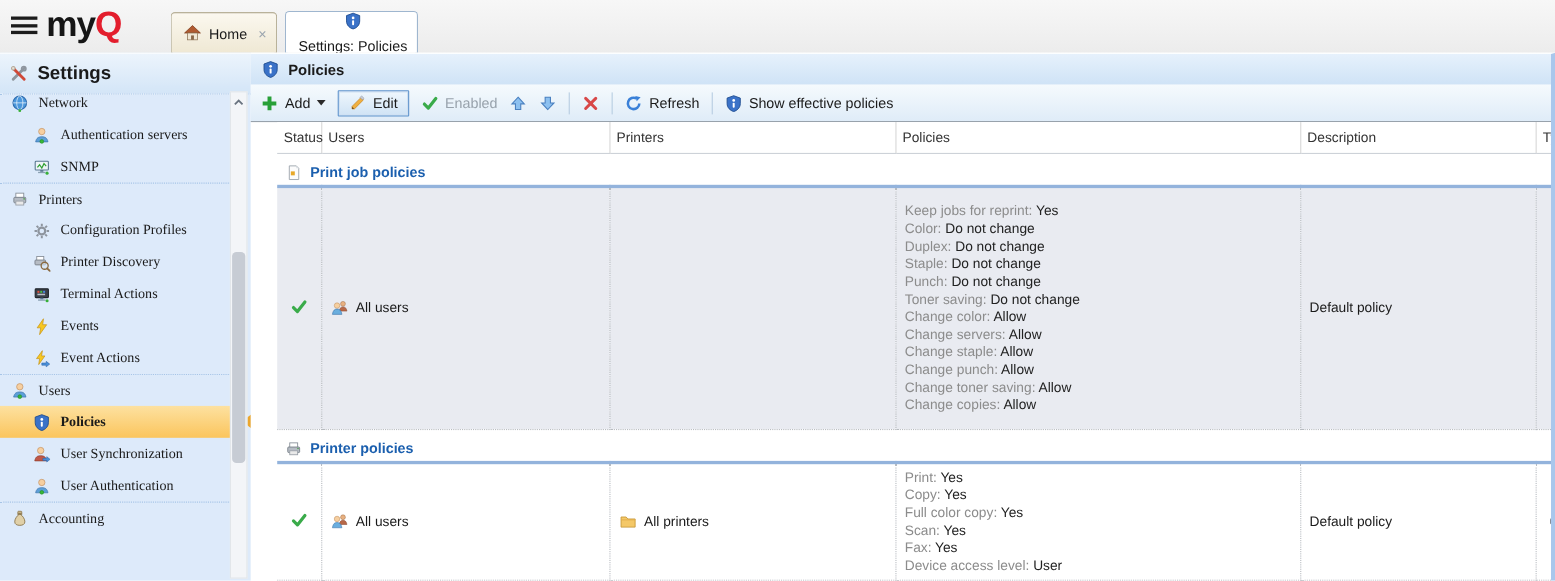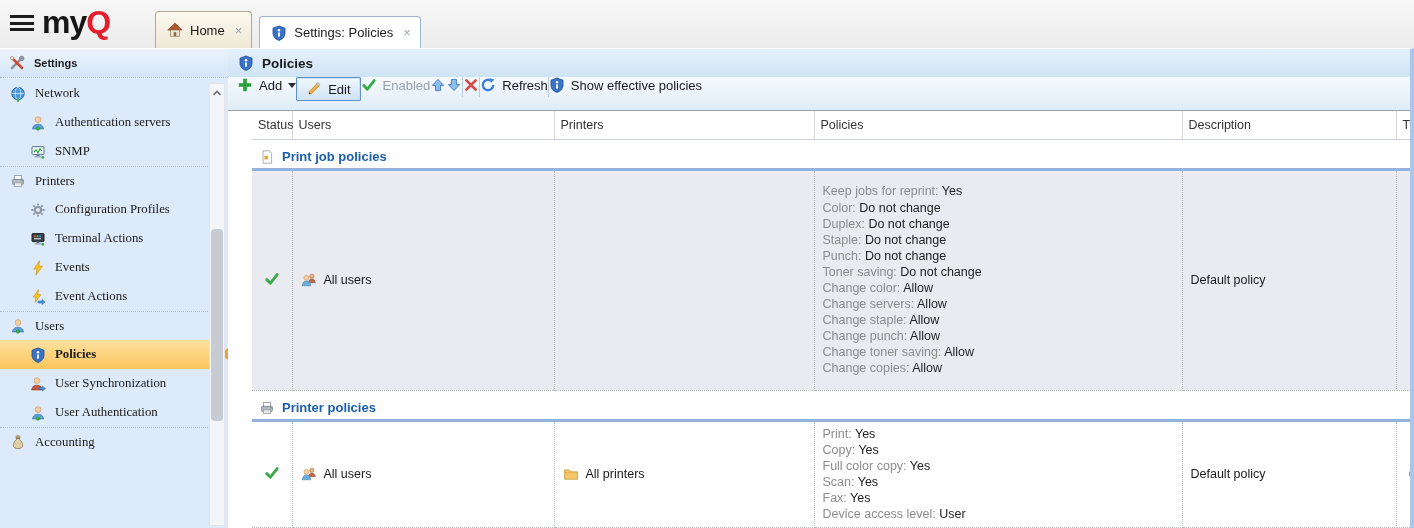--- a/index.html
+++ b/index.html
@@ -12,30 +12,30 @@
   .hamburger { position:absolute; left:10px; top:15px; width:24px; height:18px; cursor:pointer; }
   .hamburger i { display:block; height:3.2px; background:#1c1c1c; margin-bottom:3.4px; }
   .logo { position:absolute; left:42px; top:4px; font-size:32px; font-weight:bold; letter-spacing:-1px; }
   .logo .lg-black { color:#161616; }
   .logo .lg-red { color:#e31e2d; }
 
   .tabs { position:absolute; left:155px; bottom:0; display:flex; gap:7px; align-items:flex-end; }
   .tab { height:37px; display:flex; align-items:center; gap:7px; padding:0 9px 0 11px;
          border:1px solid #b3ab91; border-bottom:none; border-radius:4px 4px 0 0;
          background:linear-gradient(#fbf8ef,#efe8d4); font-size:13px; cursor:pointer; }
-  .tab.active { border-color:#9fb6cf; background:#fff; height:32px; }
+  .tab.active { border-color:#9fb6cf; background:#fff; height:38px;flex-direction:column; }
   .tab .close { color:#9aa4ae; font-size:13px; margin-left:3px; }
   .icon16 { width:16px; height:16px; flex:0 0 16px; }
   .icon14 { width:14px; height:14px; flex:0 0 14px; }
 
   
   .sidebar { position:absolute; left:0; top:48px; width:228px; height:480px;
              background:#ddeafa; border-top:1px solid #fff; }
-  .sidebar-header { height:29px; display:flex; align-items:center; gap:9px; padding-left:9px;
-                    background:linear-gradient(#ecf4fc,#d3e5f7); font-weight:bold; font-size:11px;
+  .sidebar-header { height:37px; display:flex; align-items:center; gap:9px; padding-left:9px;
+                    background:linear-gradient(#ecf4fc,#d3e5f7); font-weight:bold; font-size:17px;
                     border-bottom:1px dotted #a6c4e6; }
   .nav { position:absolute; left:0; top:30px; width:212px;font-family:Liberation Serif, serif; }
   .nav-item { height:29px; display:flex; align-items:center; gap:9px; padding-left:10px;
               font-size:12.8px; cursor:pointer; position:relative; }
   .nav-item.child { padding-left:30px; }
   .nav-item.sep { border-top:1px dotted #a6c4e6; }
   .nav-item.selected { background:linear-gradient(#fde1a0,#fbc55d); font-weight:bold; }
   .nav-item.selected::after { content:""; position:absolute; right:-16px; top:8px;
               border-top:6px solid transparent; border-bottom:6px solid transparent;
               border-right:8px solid #eba62d; }
@@ -45,21 +45,21 @@
   .side-scroll .arrow { position:absolute; top:1px; left:0; width:14px; height:15px; display:flex;
                  align-items:center; justify-content:center; cursor:pointer; }
   .side-scroll .thumb { position:absolute; left:1px; right:1px; top:145px; height:192px;
                  background:#c7ccd4; border-radius:4px; cursor:grab; }
 
   
   .main { position:absolute; left:228px; top:48px; width:1186px; height:480px; background:#fff;
           border-top:1px solid #fff; border-right:4px solid #a9c7ec; }
   .main-header { height:28px; display:flex; align-items:center; gap:8px; padding-left:10px;
                  background:linear-gradient(#e6f1fc,#cfe3f6); font-weight:bold; font-size:13.5px; }
-  .toolbar { height:34px; display:flex; align-items:flex-start; padding-left:9px;
+  .toolbar { height:34px; display:flex; align-items:center; gap:11px; padding-left:9px;
              background:linear-gradient(#f5fafd,#dfecf8); font-size:13px;
              border-bottom:1px solid #98a2ac; }
   .tb-btn { display:flex; align-items:center; gap:6px; cursor:pointer; white-space:nowrap; }
   .tb-btn.edit { border:1px solid #5f93cc; border-radius:1px; padding:3px 9px;
                  background:linear-gradient(#f0f7fd,#cfe3f5); box-shadow:0 0 0 1px #cfe0f2 inset; }
   .tb-btn.dim span.lbl { color:#98a2ac; }
   .tb-sep { width:1px; height:20px; background:#b7cde2; }
   .caret-down { width:0; height:0; border-left:4.5px solid transparent;
                 border-right:4.5px solid transparent; border-top:5px solid #2b2b2b; }
 
@@ -275,20 +275,26 @@
       <span>Printers</span>
     </div>
     <div class="nav-item child">
       <svg class="icon16">
           <use href="#i-gear"></use>
         </svg>
       <span>Configuration Profiles</span>
     </div>
     <div class="nav-item child">
       <svg class="icon16">
+          <use href="#i-printer-search"></use>
+        </svg>
+      <span>Printer Discovery</span>
+    </div>
+    <div class="nav-item child">
+      <svg class="icon16">
           <use href="#i-terminal"></use>
         </svg>
       <span>Terminal Actions</span>
     </div>
     <div class="nav-item child">
       <svg class="icon16">
           <use href="#i-bolt"></use>
         </svg>
       <span>Events</span>
     </div>

